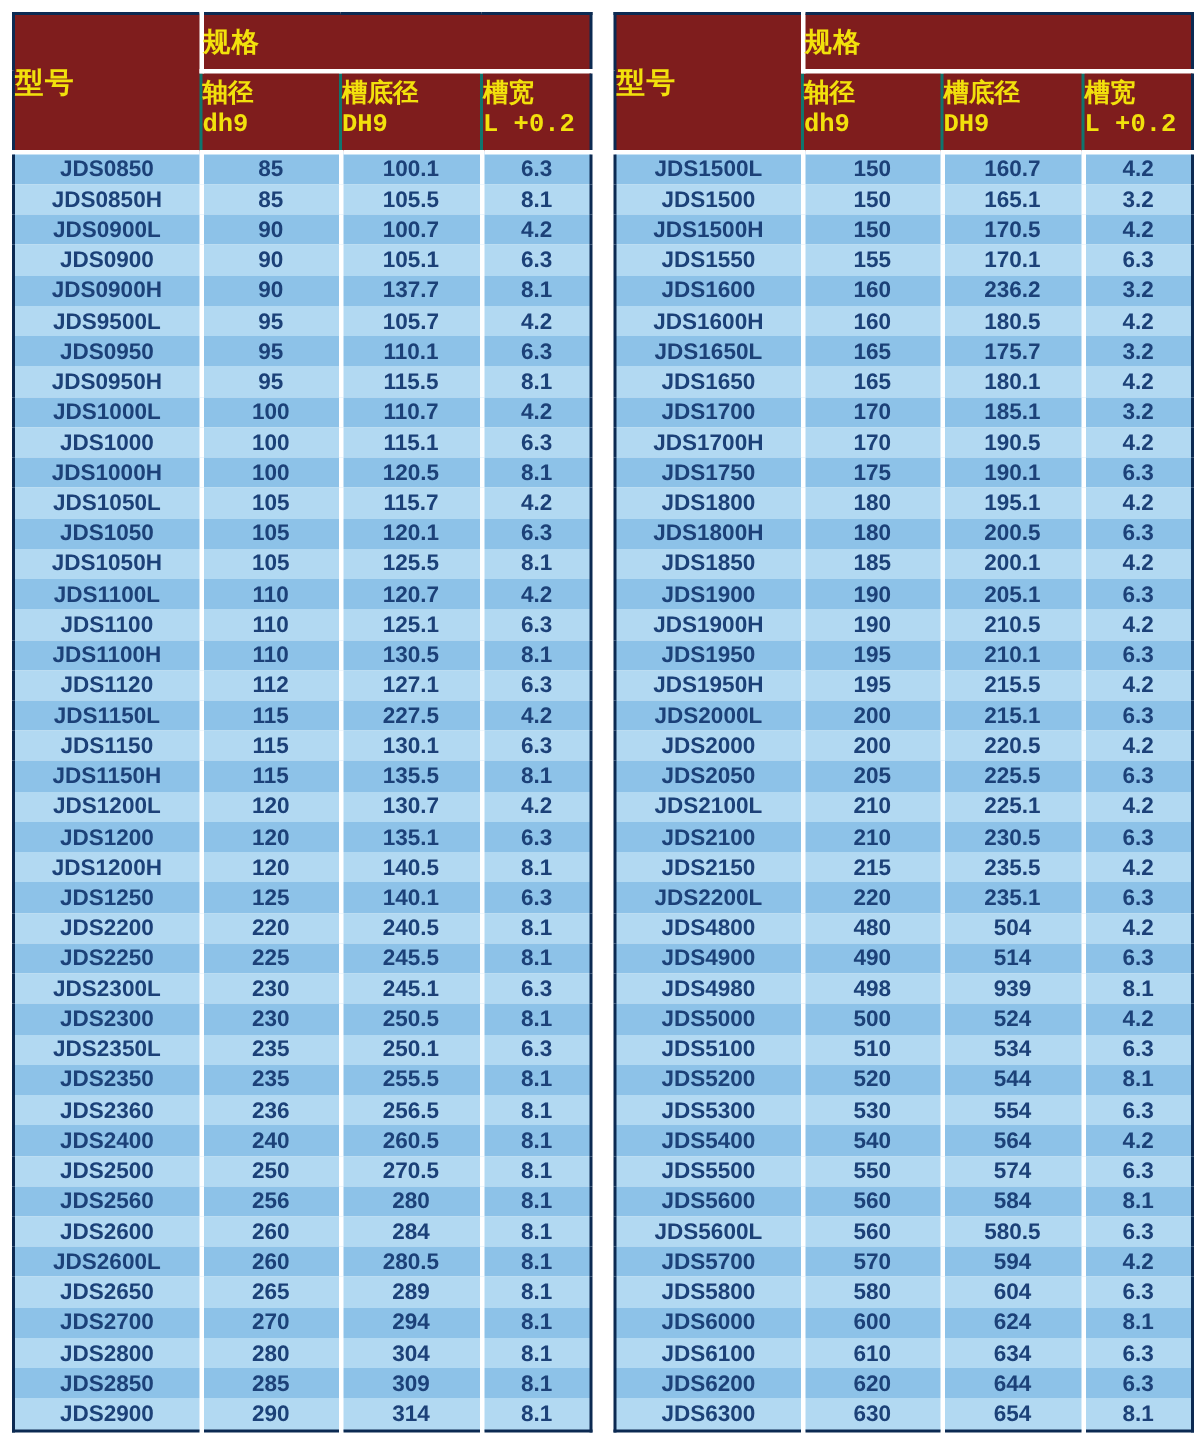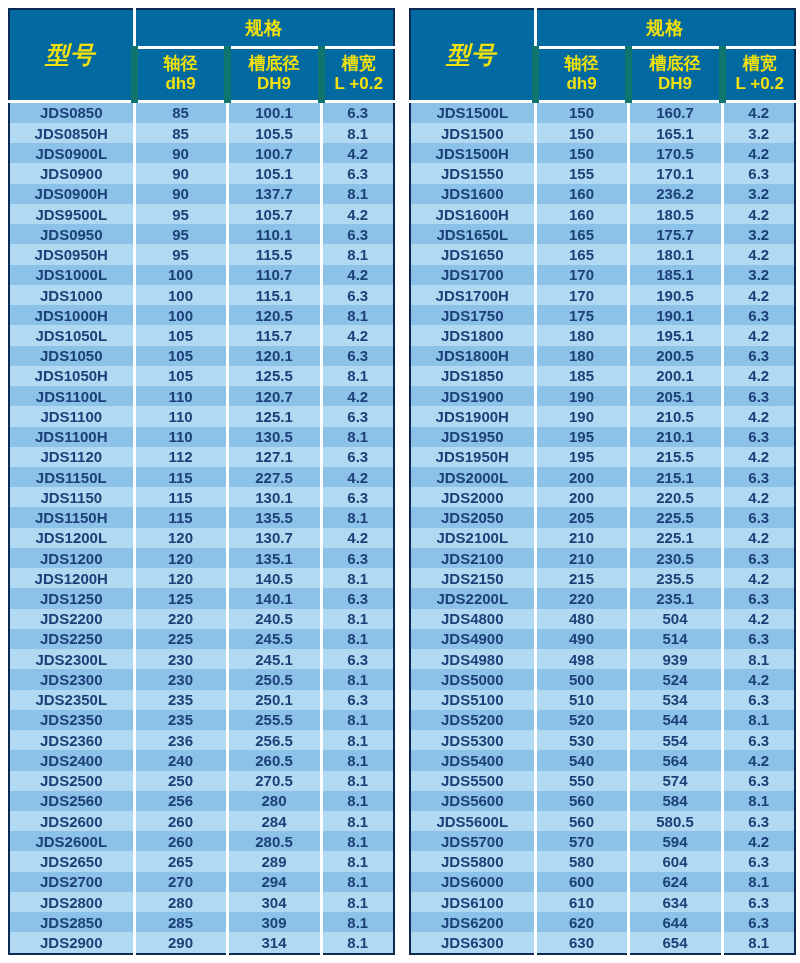--- a/index.html
+++ b/index.html
@@ -17,35 +17,35 @@
     gap: 14px;
   }
   table.spec-table {
     width: 385px;
     height: 947px;
     border-collapse: collapse;
     table-layout: fixed;
     border: 2px solid #0c2a52;
   }
   thead th {
-    background: #0369a1;
+    background: #7f1d1d;
     color: #f2e10c;
     font-weight: bold;
-    text-align: center;
+    text-align: left;
     vertical-align: middle;
   }
-  th.model-th { font-size: 24px; letter-spacing: 1px; font-style: italic; }
+  th.model-th { font-size: 19px; letter-spacing: 1px; }
   th.spec-th {
     font-size: 18px;
     height: 38px;
     border-left: 3px solid #ffffff;
     border-bottom: 3px solid #ffffff;
     letter-spacing: 1px;
   }
-  tr.sub-row th { height: 54px; border-left: 7px solid #0f766e; }
+  tr.sub-row th { height: 54px; border-left: 2px solid #0f766e; font-family: Liberation Mono, monospace; }
   th .h-line { display: block; font-size: 17px; line-height: 1.2; }
   thead { border-bottom: 3px solid #ffffff; }
   tbody td {
     text-align: center;
     vertical-align: middle;
     font-size: 15px;
     font-weight: bold;
     color: #1c4178;
   }
   tbody td + td { border-left: 3px solid #ffffff; }

